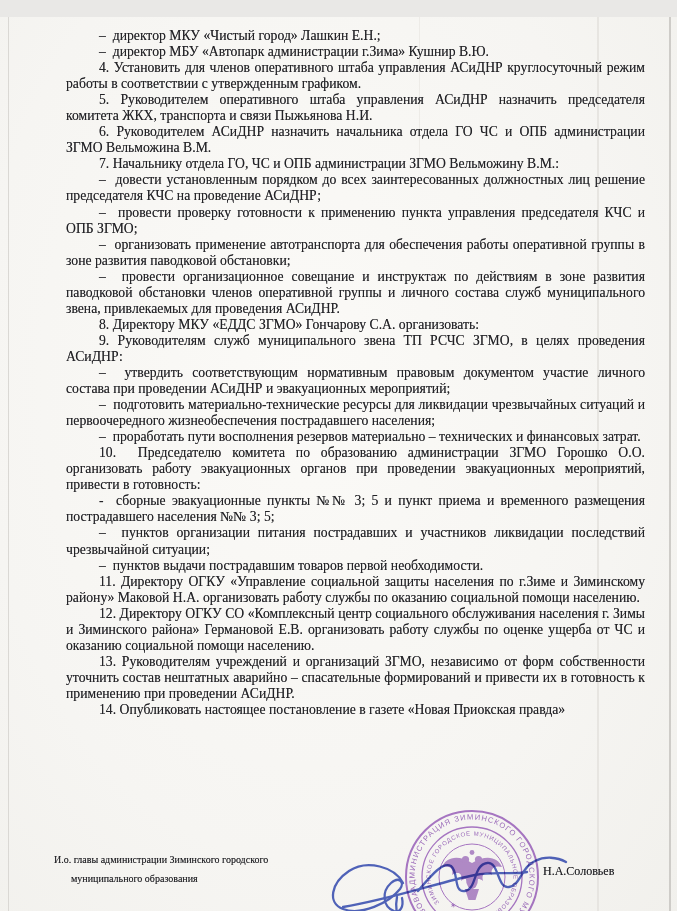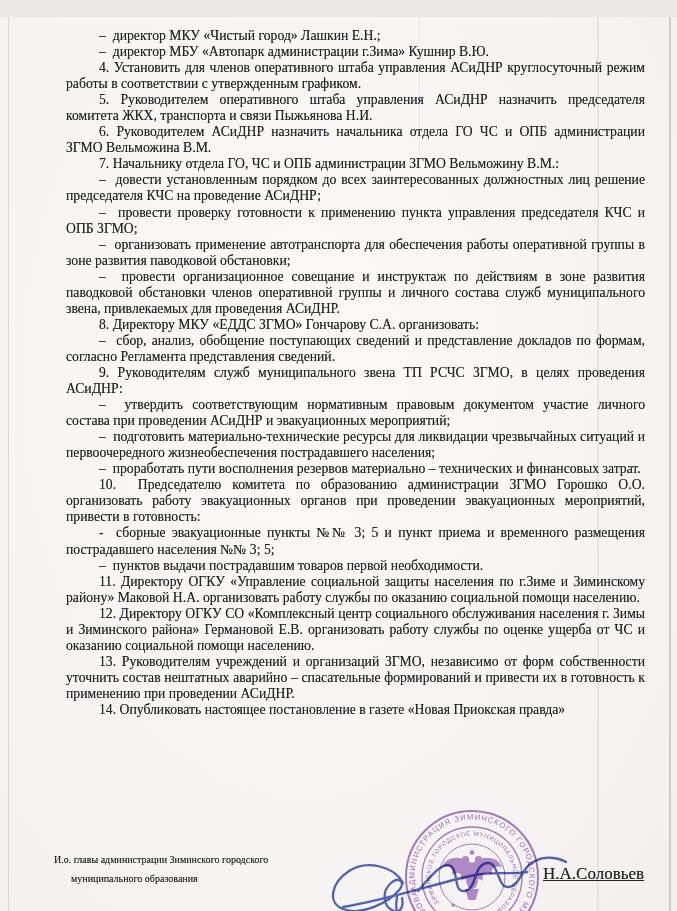--- a/index.html
+++ b/index.html
@@ -31,23 +31,22 @@
   }
   .body-text p{margin:0;text-indent:33px;}
   .signoff{
     position:absolute;left:54px;top:834px;width:360px;
     font-size:10px;line-height:18.5px;
     text-shadow:0 0 .5px rgba(35,35,40,.55);
   }
   .signoff .l2{padding-left:17px;}
   .sign-name{
     position:absolute;left:543px;top:847px;
-    font-size:17px;
+    font-size:12px;
     text-shadow:0 0 .5px rgba(35,35,40,.55);
-    text-decoration:underline;
   }
 
   
   .stamp{position:absolute;left:402px;top:790px;mix-blend-mode:multiply;opacity:.82;}
   .signature{position:absolute;left:325px;top:828px;mix-blend-mode:multiply;opacity:.9;}
 </style>
 </head>
 <body>
 
 <div class="page">
@@ -66,27 +65,27 @@
     <p>–&nbsp;&nbsp;директор МБУ «Автопарк администрации г.Зима» Кушнир В.Ю.</p>
     <p>4.&nbsp;Установить для членов оперативного штаба управления АСиДНР круглосуточный режим работы в соответствии с утвержденным графиком.</p>
     <p>5.&nbsp;Руководителем оперативного штаба управления АСиДНР назначить председателя комитета ЖКХ, транспорта и связи Пыжьянова Н.И.</p>
     <p>6.&nbsp;Руководителем АСиДНР назначить начальника отдела ГО ЧС и ОПБ администрации ЗГМО Вельможина В.М.</p>
     <p>7.&nbsp;Начальнику отдела ГО, ЧС и ОПБ администрации ЗГМО Вельможину В.М.:</p>
     <p>–&nbsp;&nbsp;довести установленным порядком до всех заинтересованных должностных лиц решение председателя КЧС на проведение АСиДНР;</p>
     <p>–&nbsp;&nbsp;провести проверку готовности к применению пункта управления председателя КЧС и ОПБ ЗГМО;</p>
     <p>–&nbsp;&nbsp;организовать применение автотранспорта для обеспечения работы оперативной группы в зоне развития паводковой обстановки;</p>
     <p>–&nbsp;&nbsp;провести организационное совещание и инструктаж по действиям в зоне развития паводковой обстановки членов оперативной группы и личного состава служб муниципального звена, привлекаемых для проведения АСиДНР.</p>
     <p>8.&nbsp;Директору МКУ «ЕДДС ЗГМО» Гончарову С.А. организовать:</p>
-    <p>–&nbsp;&nbsp;сбор, анализ, обобщение поступающих сведений и представление докладов по формам, согласно Регламента представления сведений.</p>
     <p>9.&nbsp;Руководителям служб муниципального звена ТП РСЧС ЗГМО, в целях проведения АСиДНР:</p>
     <p>–&nbsp;&nbsp;утвердить соответствующим нормативным правовым документом участие личного состава при проведении АСиДНР и эвакуационных мероприятий;</p>
     <p>–&nbsp;&nbsp;подготовить материально-технические ресурсы для ликвидации чрезвычайных ситуаций и первоочередного жизнеобеспечения пострадавшего населения;</p>
     <p>–&nbsp;&nbsp;проработать пути восполнения резервов материально – технических и финансовых затрат.</p>
     <p>10.&nbsp;&nbsp;Председателю комитета по образованию администрации ЗГМО Горошко О.О. организовать работу эвакуационных органов при проведении эвакуационных мероприятий, привести в готовность:</p>
     <p>-&nbsp;&nbsp;сборные эвакуационные пункты №№ 3; 5 и пункт приема и временного размещения пострадавшего населения №№ 3; 5;</p>
+    <p>–&nbsp;&nbsp;пунктов организации питания пострадавших и участников ликвидации последствий чрезвычайной ситуации;</p>
     <p>–&nbsp;&nbsp;пунктов выдачи пострадавшим товаров первой необходимости.</p>
     <p>11.&nbsp;Директору ОГКУ «Управление социальной защиты населения по г.Зиме и Зиминскому району» Маковой Н.А. организовать работу службы по оказанию социальной помощи населению.</p>
     <p>12.&nbsp;Директору ОГКУ СО «Комплексный центр социального обслуживания населения г. Зимы и Зиминского района» Германовой Е.В. организовать работу службы по оценке ущерба от ЧС и оказанию социальной помощи населению.</p>
     <p>13.&nbsp;Руководителям учреждений и организаций ЗГМО, независимо от форм собственности уточнить состав нештатных аварийно – спасательные формирований и привести их в готовность к применению при проведении АСиДНР.</p>
     <p>14.&nbsp;Опубликовать настоящее постановление в газете «Новая Приокская правда»</p>
   </div>
 
   <div class="signoff">
     <div>И.о. главы администрации Зиминского городского</div>
     <div class="l2">муниципального образования</div>

